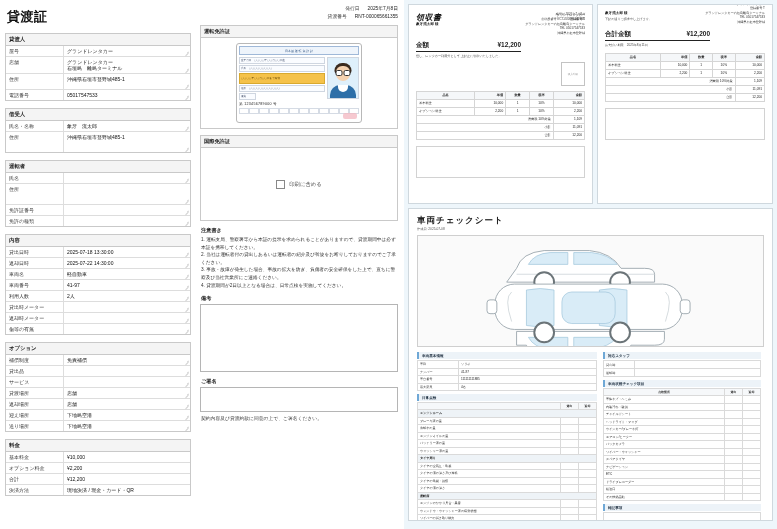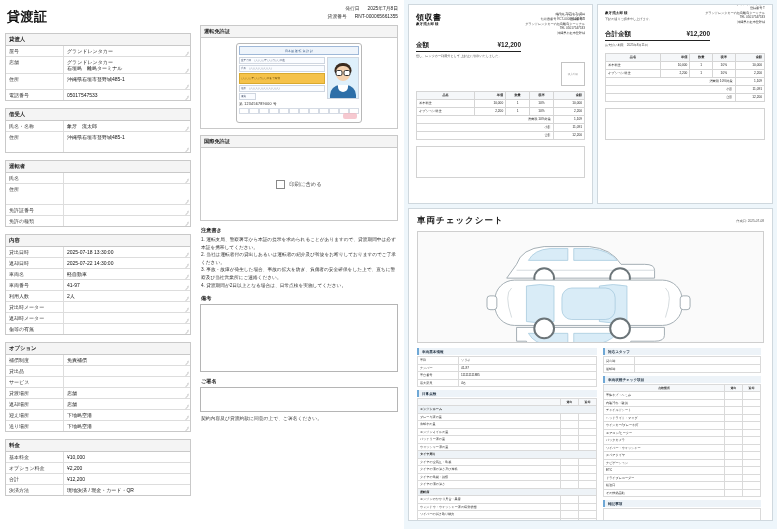--- a/index.html
+++ b/index.html
@@ -67,42 +67,42 @@
   .big-box{border:1px solid #b5b5b5;height:66px;margin-bottom:6px;background:#fff;}
   .sig-box{border:1px solid #b5b5b5;height:23px;margin-bottom:3px;background:#fff;}
   .sig-note{font-size:4.8px;color:#333;margin-left:1px;}
 
   
   .right-panel{width:373px;height:529px;background:#eef6fb;box-sizing:border-box;padding:4px 4px;position:relative;}
   .docrow{display:flex;gap:4px;}
   .paper{background:#fff;border:1px solid #cfd8de;box-sizing:border-box;overflow:hidden;}
   .receipt{width:185px;height:200px;padding:7px 7px;}
   .invoice{width:176px;height:200px;padding:7px 7px;}
-  .p-head{display:flex;justify-content:space-between;align-items:flex-start;}
+  .p-head{display:flex;justify-content:space-between;align-items:flex-start;font-style:italic;}
   .p-title{font-size:8px;font-weight:bold;letter-spacing:.5px;color:#111;}
   .p-meta{text-align:right;font-size:3.1px;line-height:4.6px;color:#444;}
   .p-to{font-size:3.6px;font-weight:bold;margin-top:9px;color:#222;}
   .p-issuer{text-align:right;font-size:3.1px;line-height:4.4px;color:#333;}
   .p-midrow{display:flex;justify-content:space-between;align-items:flex-start;margin-top:-10px;}
   .amt-line{display:flex;align-items:baseline;gap:14px;border-bottom:1.2px solid #222;padding-bottom:1px;width:105px;margin-top:6px;}
   .amt-lbl{font-size:6.5px;font-weight:bold;}
   .amt-val{font-size:6.5px;font-weight:bold;margin-left:auto;}
   .p-sub{font-size:3.1px;line-height:4.6px;color:#444;margin-top:2px;}
   .stamp-box{width:22px;height:22px;border:.8px solid #c3c3c3;margin-left:auto;margin-top:3px;display:flex;align-items:center;justify-content:center;font-size:2.6px;color:#999;}
   table.items{width:100%;border-collapse:collapse;margin-top:5px;font-size:3.2px;}
   table.items th{background:#f5f7f9;border:.5px solid #d5d5d5;padding:1.5px 2px;font-weight:bold;color:#333;}
   table.items td{border:.5px solid #d5d5d5;padding:1.5px 2px;color:#222;}
   td.num,th.num{text-align:right;}
   td.ctr,th.ctr{text-align:center;}
   .sumrow td{border-top:.5px solid #d5d5d5;}
   .blank-box{border:.8px solid #d2d2d2;height:30px;margin-top:6px;}
 
   
   .check-sheet{width:365px;height:313px;margin-top:4px;padding:6px 8px;}
-  .cs-head{display:flex;justify-content:space-between;align-items:center;}
+  .cs-head{display:flex;justify-content:space-between;align-items:flex-start;flex-direction:column;}
   .cs-title{font-size:8.5px;font-weight:bold;letter-spacing:1px;}
   .cs-date{font-size:3.2px;color:#555;}
   .car-area{border:1px solid #cfcfcf;background:#fafafa;height:110px;margin-top:4px;position:relative;}
   .cs-cols{display:flex;gap:6px;margin-top:5px;}
   .cs-left{width:180px;}
   .cs-right{width:158px;}
   .cs-bar{background:#edf3f8;border-left:2px solid #6fa8d6;font-size:3.6px;font-weight:bold;padding:1.5px 3px;margin-bottom:1px;color:#234;}
   table.mini{width:100%;border-collapse:collapse;font-size:3.1px;}
   table.mini td{border:.5px solid #dadada;padding:1px 2px;color:#222;height:4.5px;}
   table.mini td.k{width:36px;background:#fff;color:#333;}

